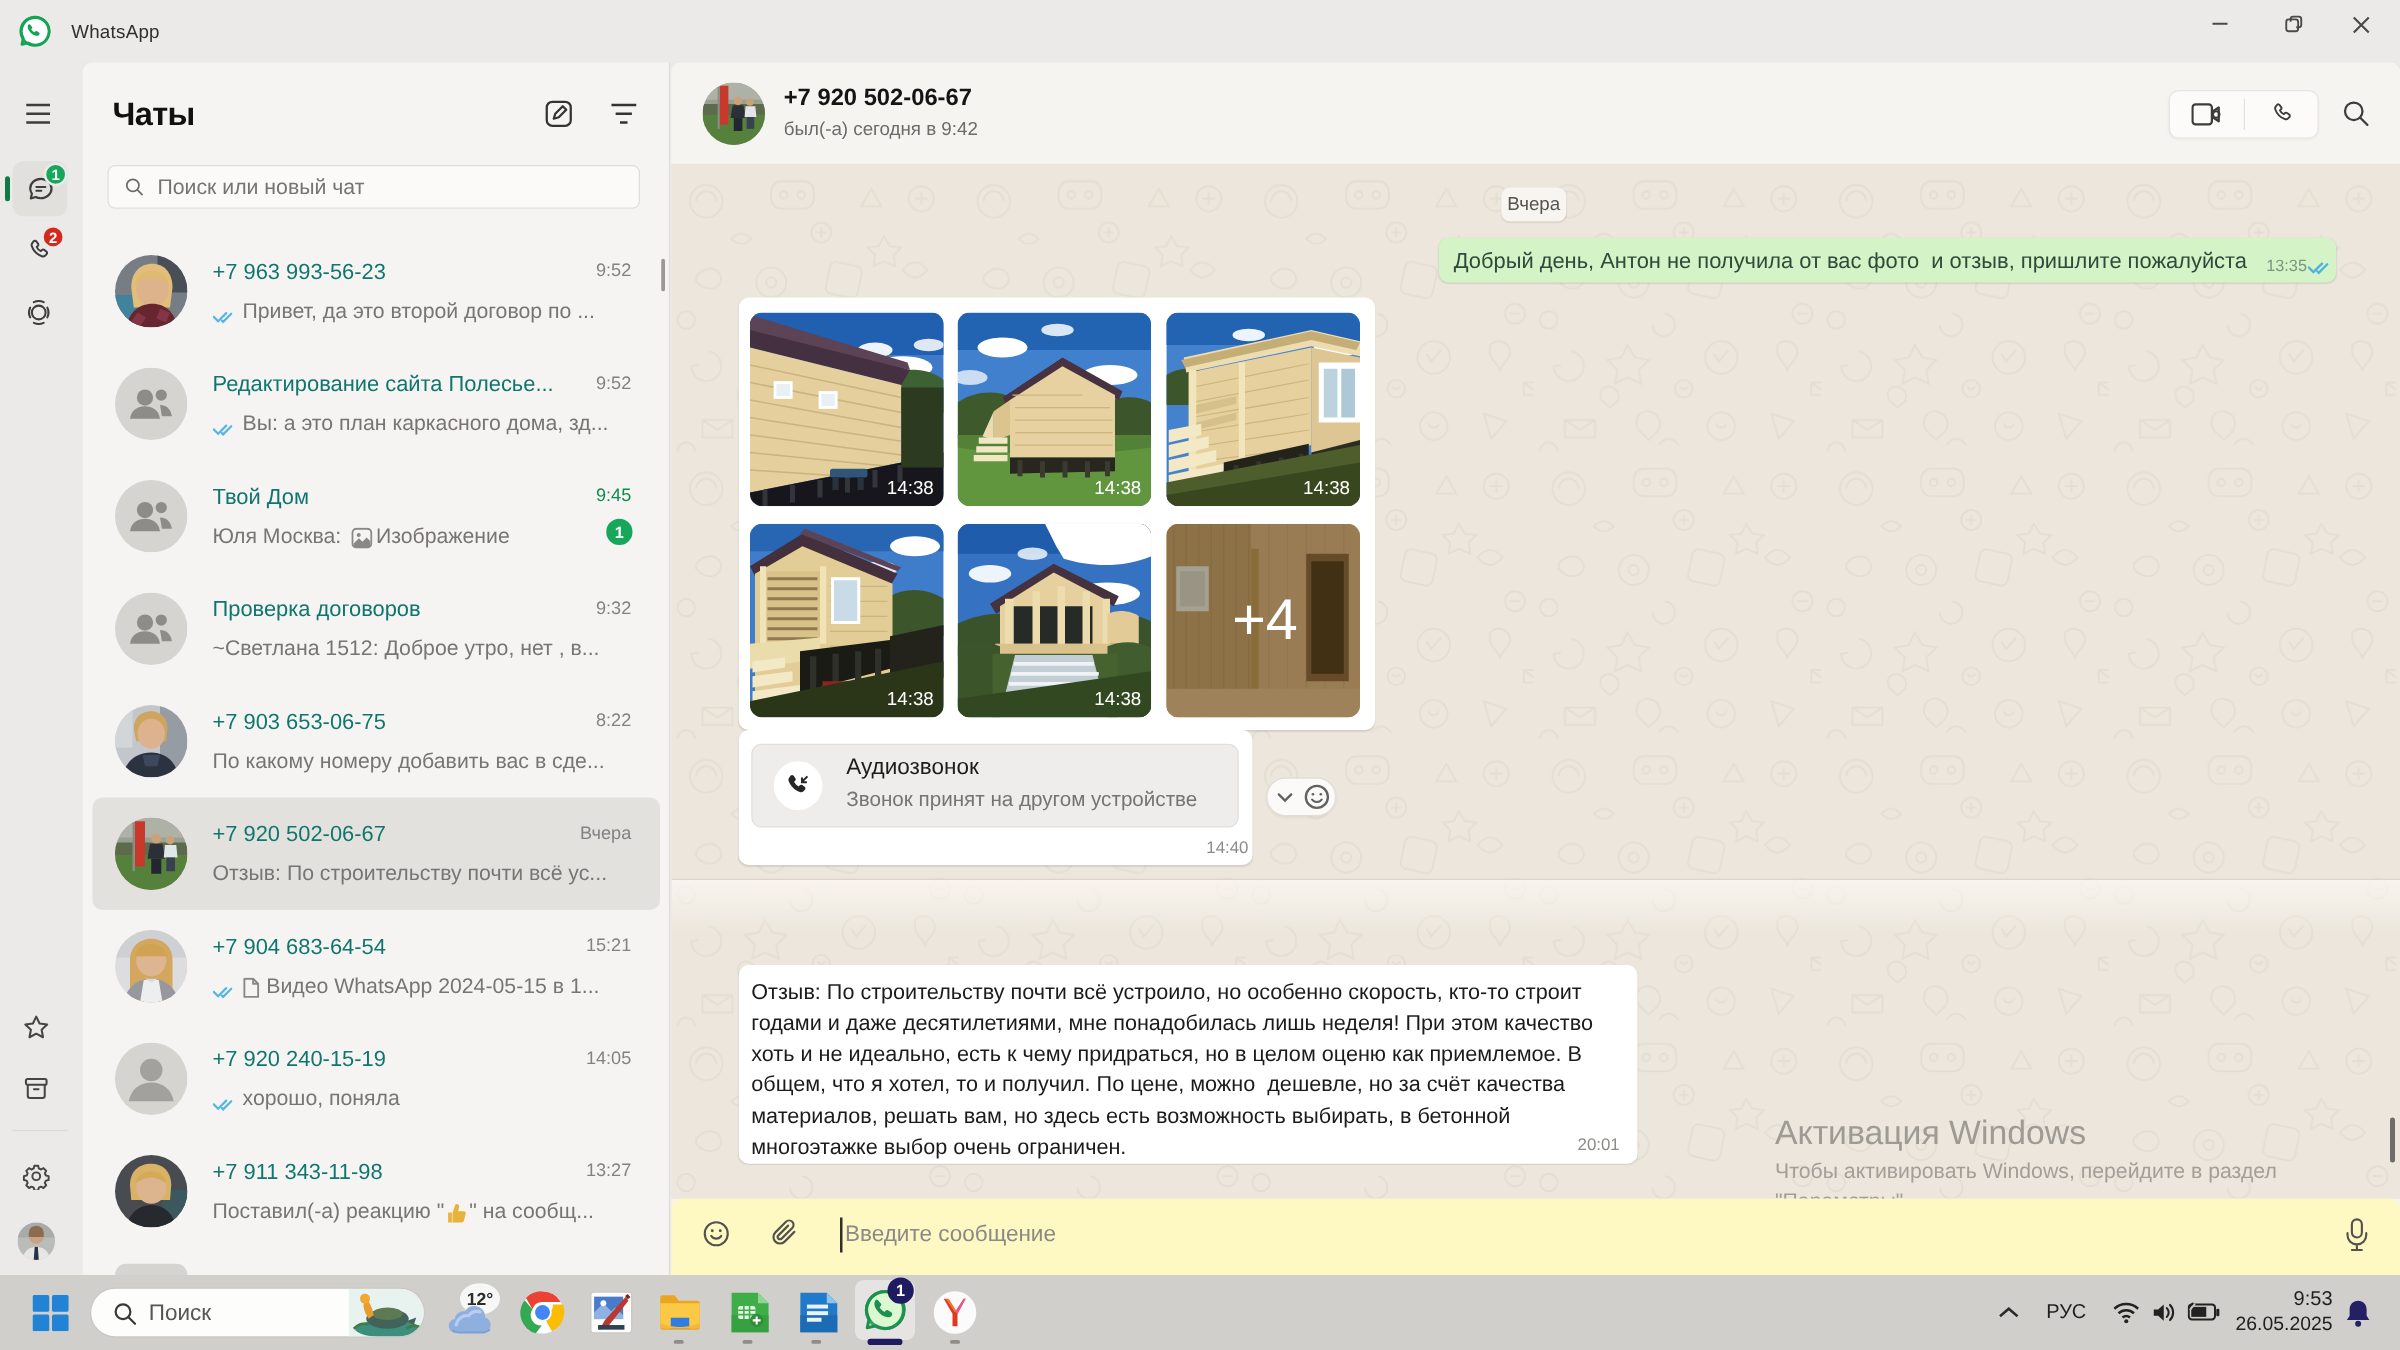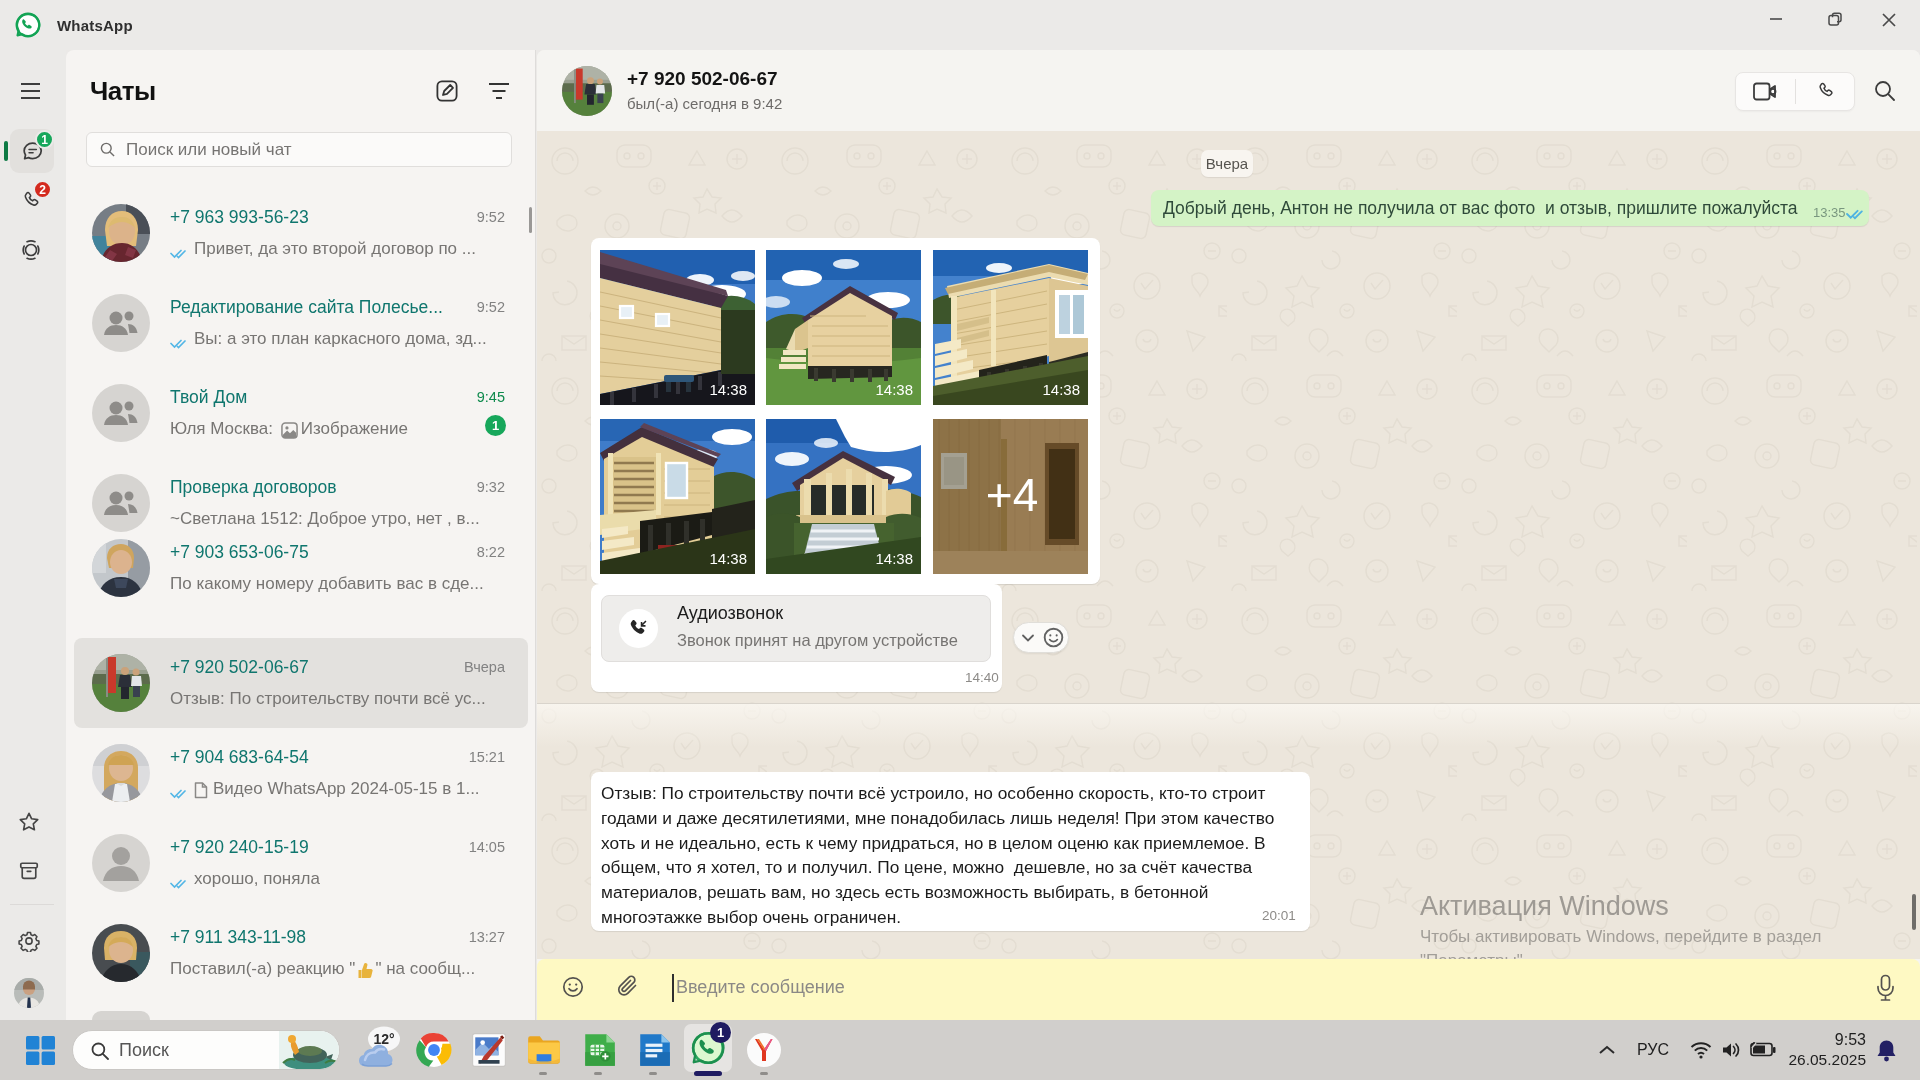--- a/index.html
+++ b/index.html
@@ -1,20 +1,20 @@
 <!DOCTYPE html>
 <html><head><meta charset="utf-8">
 <style>
 *{margin:0;padding:0;box-sizing:border-box}
 html,body{width:1920px;height:1080px;overflow:hidden}
 body{font-family:"Liberation Sans",sans-serif;position:relative;background:#ebe9e7}
 .abs{position:absolute}
 
 #titlebar{left:0;top:0;width:1920px;height:50px;background:#ebeae8}
-#wa-title{left:57px;top:17px;font-size:15px;font-weight:700;color:#2f2f2f;letter-spacing:.2px}
+#wa-title{left:57px;top:17px;font-size:15px;font-weight:400;color:#2f2f2f;letter-spacing:.2px}
 .winbtn{color:#4a4a4a;font-size:15px}
 
 #rail{left:0;top:50px;width:66px;height:970px;background:#ebeae8}
 .badge{border-radius:50%;color:#fff;font-size:12px;font-weight:700;display:flex;align-items:center;justify-content:center}
 
 #panel{left:66px;top:50px;width:470px;height:970px;background:#f6f4f2;border-radius:8px 0 0 0;border-right:1px solid #dedcda}
 #paneltitle{left:24px;top:26px;font-size:26px;font-weight:700;color:#111}
 #searchbox{left:20px;top:82px;width:426px;height:35px;background:#fbfaf9;border:1px solid #e0dedc;border-radius:6px;display:flex;align-items:center;color:#767472;font-size:17px}
 .item{left:8px;width:454px;height:90px;border-radius:8px}
 .item .av{position:absolute;left:18px;top:16px;width:58px;height:58px;border-radius:50%;overflow:hidden}
@@ -26,21 +26,21 @@
 #chat{left:537px;top:50px;width:1383px;height:970px;background:#f5f4f1;border-radius:8px 8px 0 0;overflow:hidden}
 #chathead{left:0;top:0;width:1383px;height:81px;background:#f5f4f1}
 #wall{left:0;top:81px;width:1383px;height:828px;background:#ece6dc;overflow:hidden}
 #inputbar{left:0;top:909px;width:1383px;height:61px;background:#fef9c3;border-radius:8px 8px 0 0}
 .bubble{position:absolute;background:#fff;border-radius:8px;box-shadow:0 1px 1px rgba(30,30,30,.10)}
 .msgtime{position:absolute;font-size:13.5px;color:#8d8b88}
 
 #taskbar{left:0;top:1020px;width:1920px;height:60px;background:#d1cfcc}
 .tbicon{top:1031px;width:38px;height:38px;display:flex;align-items:center;justify-content:center}
 .dash{top:1072px;width:8px;height:3px;border-radius:2px;background:#8f8d8a}
-.ph{width:155px;height:155px;border-radius:0;overflow:hidden}
+.ph{width:155px;height:155px;border-radius:10px;overflow:hidden}
 </style></head>
 <body>
 <div class="abs" id="titlebar"></div>
 
 <svg class="abs" style="left:15px;top:12px" width="26" height="26" viewBox="0 0 26 26">
  <circle cx="13" cy="13" r="11.4" fill="#fff" stroke="#13a455" stroke-width="2.1"></circle>
  <path d="M13 2.1 A10.9 10.9 0 0 0 3.6 18.5 L2.5 23.5 L7.6 22.3 A10.9 10.9 0 1 0 13 2.1 Z" fill="none" stroke="#13a455" stroke-width="2.1" stroke-linejoin="round"></path>
  <path d="M9.2 7.7 c-.6-.7-1.4-.4-1.7.3-.4.9-.6 2.2.4 3.9 1.2 2 2.7 3.4 4.8 4.3 1.6.7 2.9.4 3.6-.3.5-.6.6-1.4-.1-1.9l-1.6-1c-.5-.3-1-.2-1.4.2l-.6.6c-1-.5-2.1-1.5-2.6-2.5l.5-.6c.4-.4.4-1 .1-1.4z" fill="#13a455"></path>
 </svg>
 <div class="abs" id="wa-title">WhatsApp</div>
@@ -183,21 +183,21 @@
               <circle cx="24" cy="24" r="6.5"></circle>
               <path d="M12 41c1-7 6-10 12-10s11 3 12 10z"></path>
               <circle cx="37" cy="22" r="4.5"></circle>
               <path d="M36 30c5 0 8.5 3 9.5 9h-8"></path>
             </g>
           </svg></div>
    <div class="tt">Проверка договоров</div>
         <div class="tm">9:32</div>
    <div class="sub">~Светлана 1512: Доброе утро, нет , в...</div>
   </div>
-  <div class="item abs" style="top:473px">
+  <div class="item abs" style="top:498px">
    <div class="av"><svg width="58" height="58" viewBox="0 0 58 58">
             <rect width="58" height="58" fill="#c3c7cb"></rect>
             <rect x="36" y="0" width="22" height="58" fill="#969ca3"></rect>
             <rect x="0" y="0" width="14" height="34" fill="#d3d6d9"></rect>
             <path d="M15 19c0-9 6-14 14-14 7 0 13 5 13 14l-1 10H17z" fill="#cfa55e"></path>
             <path d="M18 23c0-7 5-12 11-12s11 5 11 12c0 6-4 12-11 12s-11-6-11-12z" fill="#dcb38e"></path>
             <path d="M6 58c2-13 11-20 23-20 11 0 20 7 22 20z" fill="#2c3340"></path>
             <path d="M22 40h14l-2 9h-10z" fill="#3d485c"></path>
           </svg></div>
    <div class="tt">+7 903 653-06-75</div>

